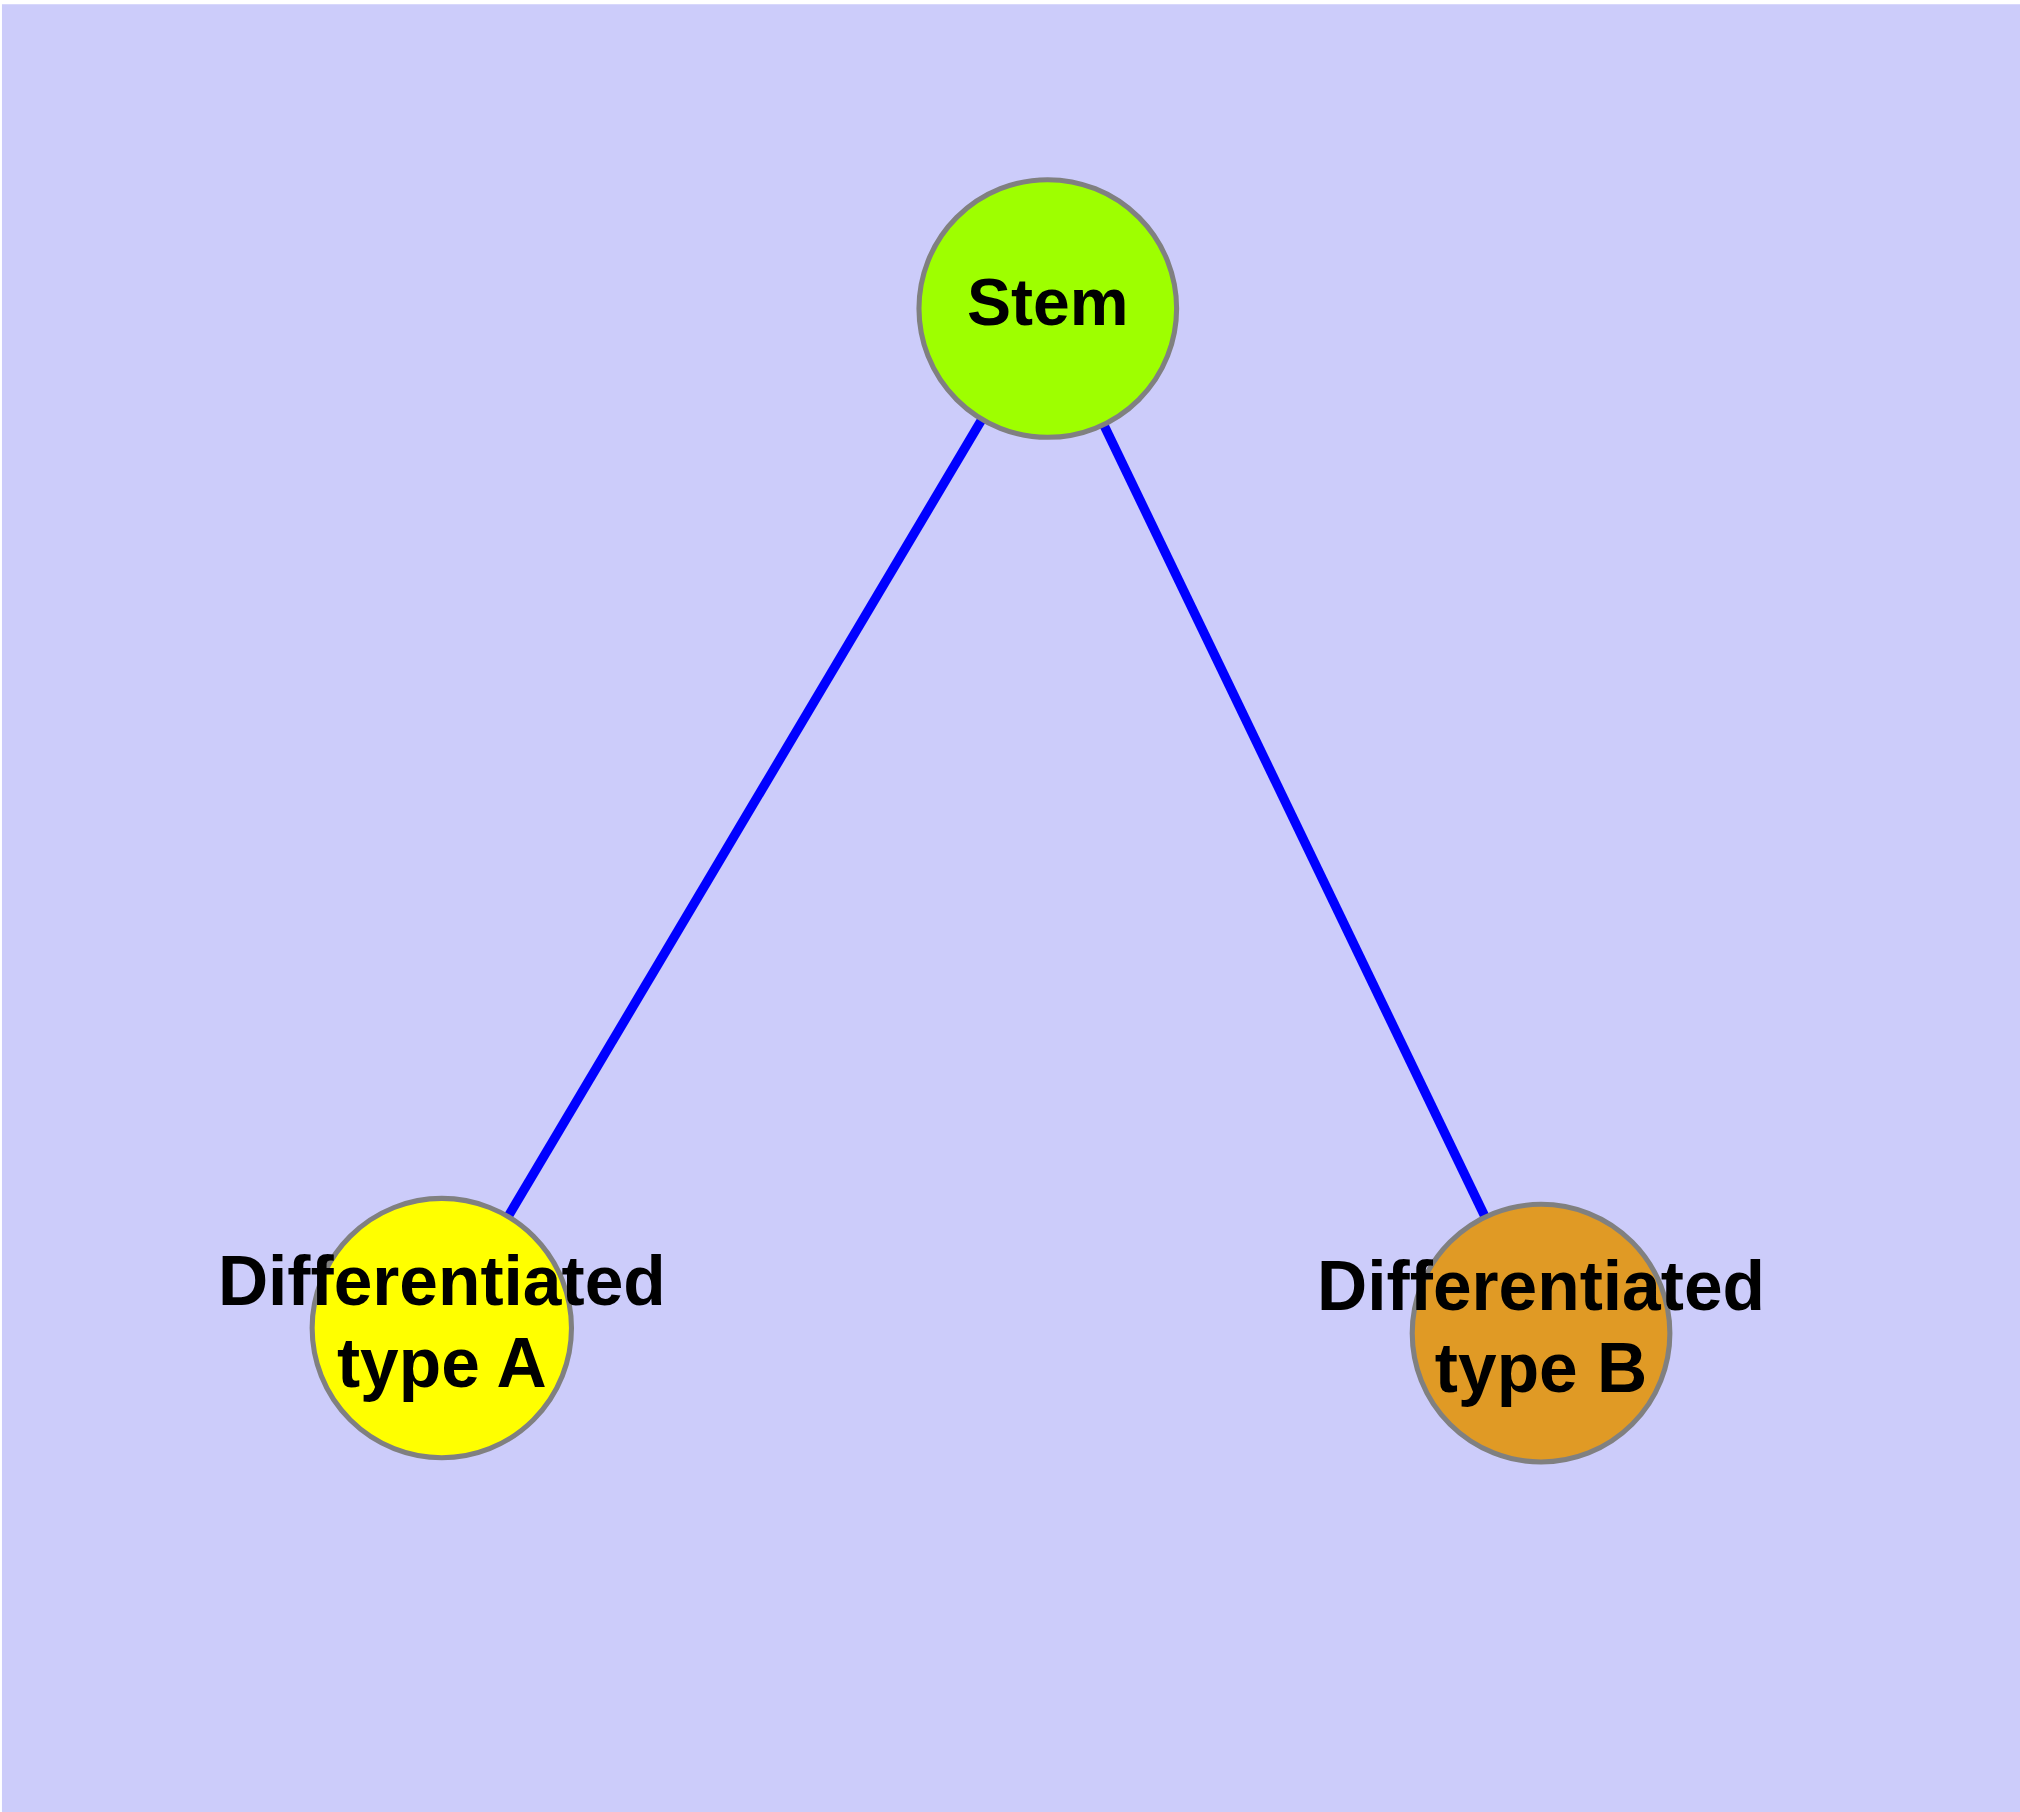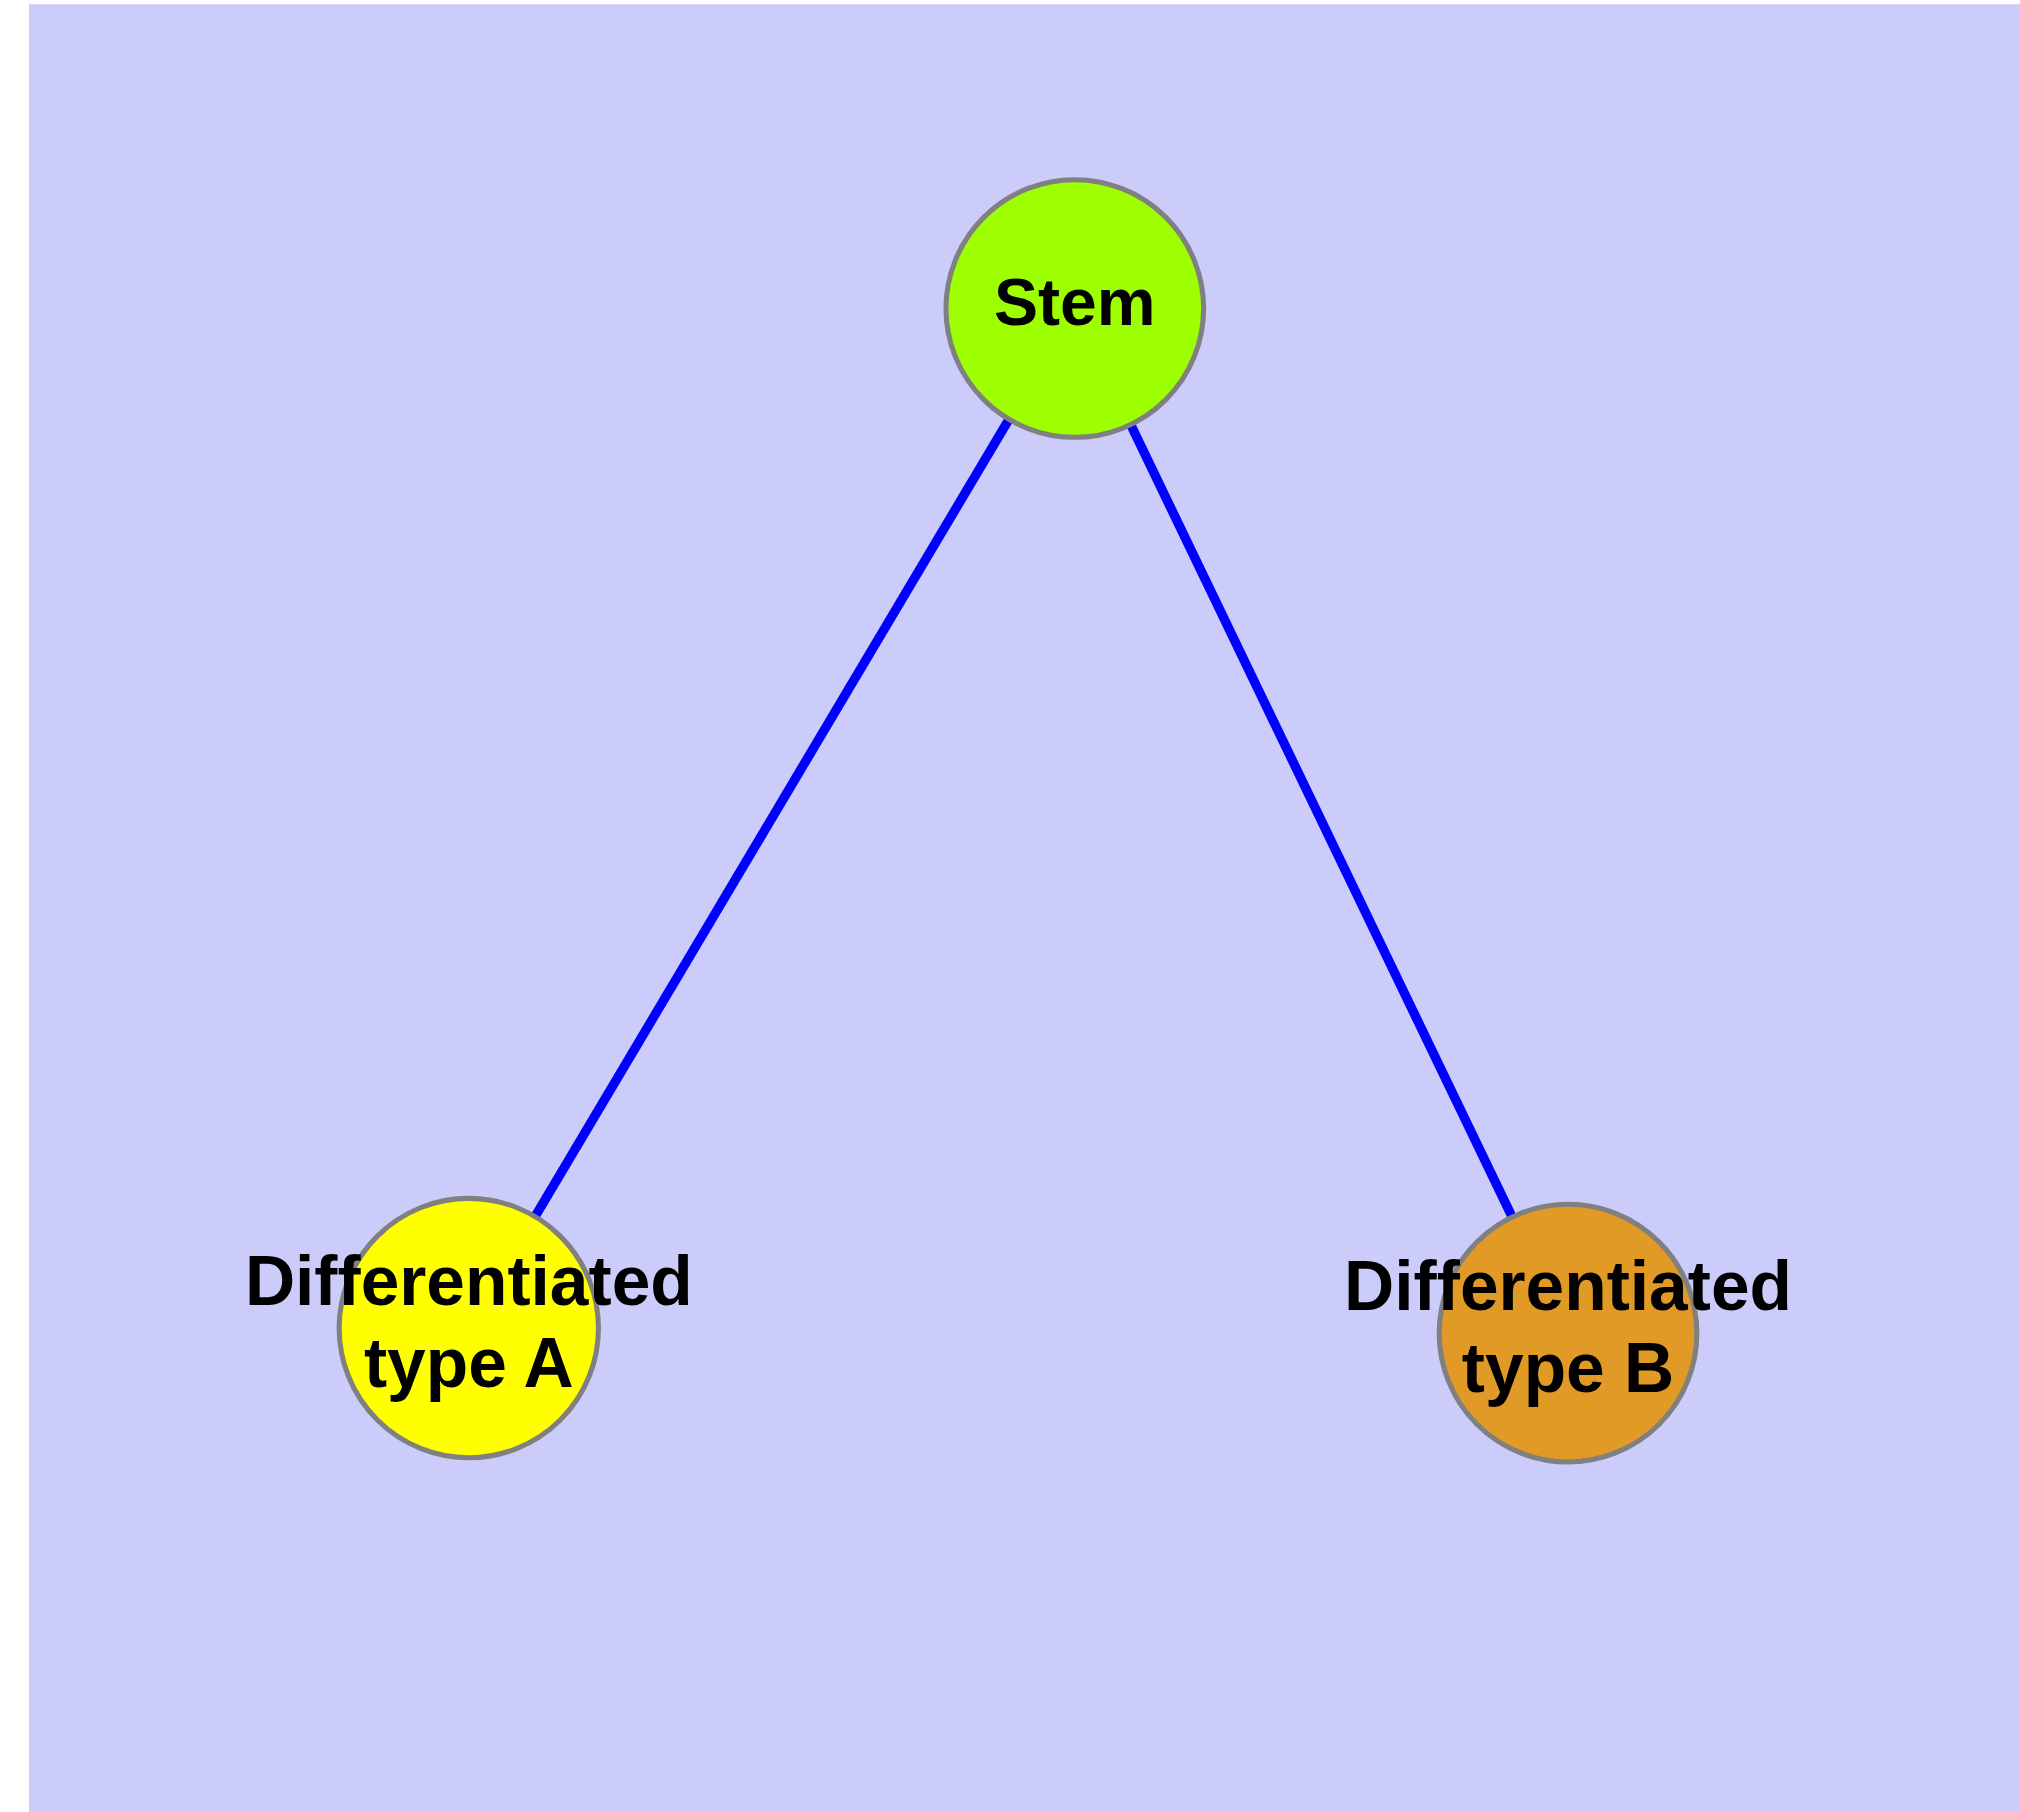--- a/index.html
+++ b/index.html
@@ -38,21 +38,21 @@
     stroke: #808080;
   }
   .graph-edge {
     stroke: #0000ff;
     stroke-linecap: butt;
   }
 </style>
 </head>
 <body style="width: 2021px; height: 1812px; background: rgb(255, 255, 255);">
 
-<div id="canvas" style="width: 1777px; height: 1812px; margin-left: 27px;">
+<div id="canvas" style="width: 1777px; height: 1812px;">
   <svg id="graph-svg" viewBox="0 0 2384 2138" xmlns="http://www.w3.org/2000/svg" style="width: 2021px; height: 1812px;">
 
     <rect id="bg-rect" x="2" y="5" width="2382" height="2133" fill="#ccccfa"></rect>
 
     <g id="edges-layer">
       <line id="edge-stem-to-diff-a" class="graph-edge" x1="1236" y1="364" x2="521" y2="1567" stroke="#0000ff" stroke-width="11"></line>
       <line id="edge-stem-to-diff-b" class="graph-edge" x1="1236" y1="364" x2="1818" y2="1573" stroke="#0000ff" stroke-width="11"></line>
     </g>
 
     <g id="nodes-layer">

